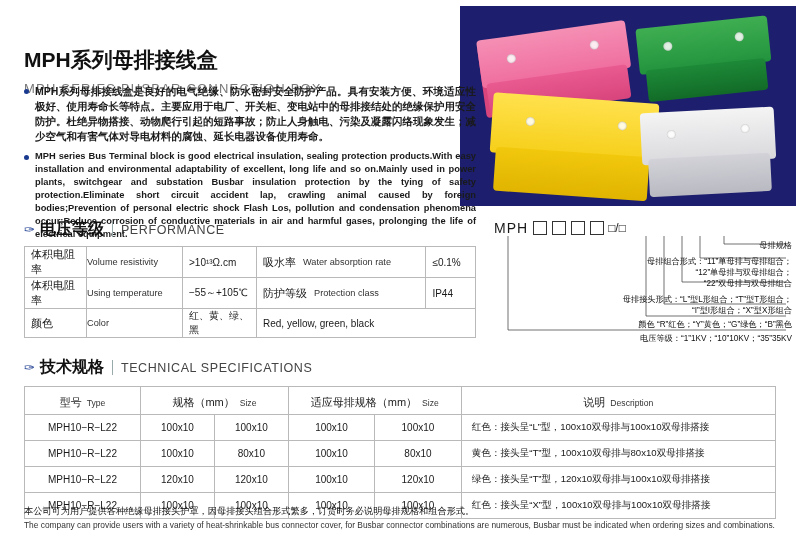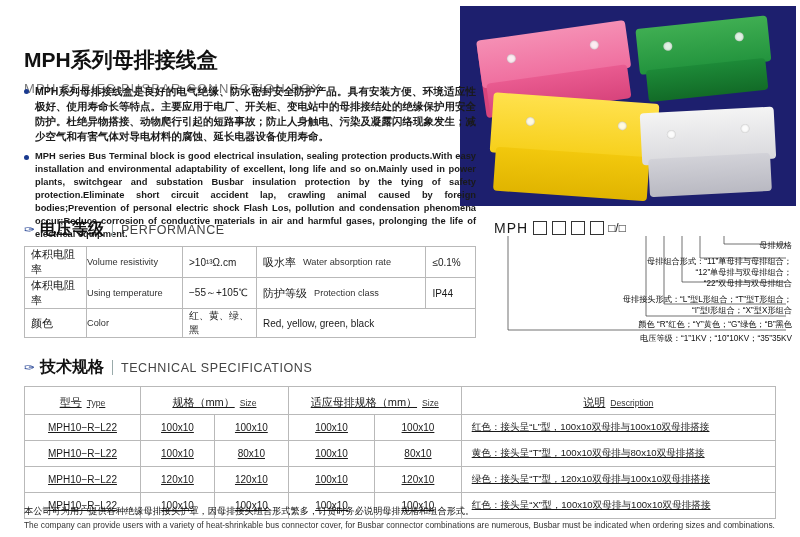--- a/index.html
+++ b/index.html
@@ -78,21 +78,21 @@
   .mph-line { position:absolute; left:8px; top:2px; display:flex; align-items:center; }
   .mph-line .mph { font-size:14px; letter-spacing:1px; }
   .box { width:14px; height:14px; border:1px solid #333; margin-left:5px; }
   .slashtxt { font-size:12px; margin-left:4px; }
   .leaders { position:absolute; left:0; top:0; width:306px; height:128px; }
   .dec-rows { position:absolute; right:0; top:22px; width:300px; }
   .dec-row { font-size:8.2px; color:#111; text-align:right; line-height:11px; white-space:nowrap; }
   .dec-sub { font-size:8.2px; color:#111; text-align:right; line-height:11px; white-space:nowrap; }
 
   
-  .spec-table { position:absolute; left:24px; top:386px; width:752px; border-collapse:collapse;text-decoration:underline; }
+  .spec-table { position:absolute; left:24px; top:386px; width:752px; border-collapse:collapse; }
   .spec-table th, .spec-table td { border:1px solid #b9b9b9; text-align:center; }
   .spec-table th { height:28px; background:#fff; font-weight:normal; }
   .spec-table th .cn { font-size:11px; }
   .spec-table th .en { font-size:8.6px; color:#333; margin-left:5px; }
   .spec-table td { height:26px; font-size:10px; }
   .spec-table td.desc { font-size:9.6px; text-align:left; padding-left:10px; }
   .c-type { width:116px; }
   .c-size { width:118px; }
   .c-fit { width:138px; }
   .c-desc { }

